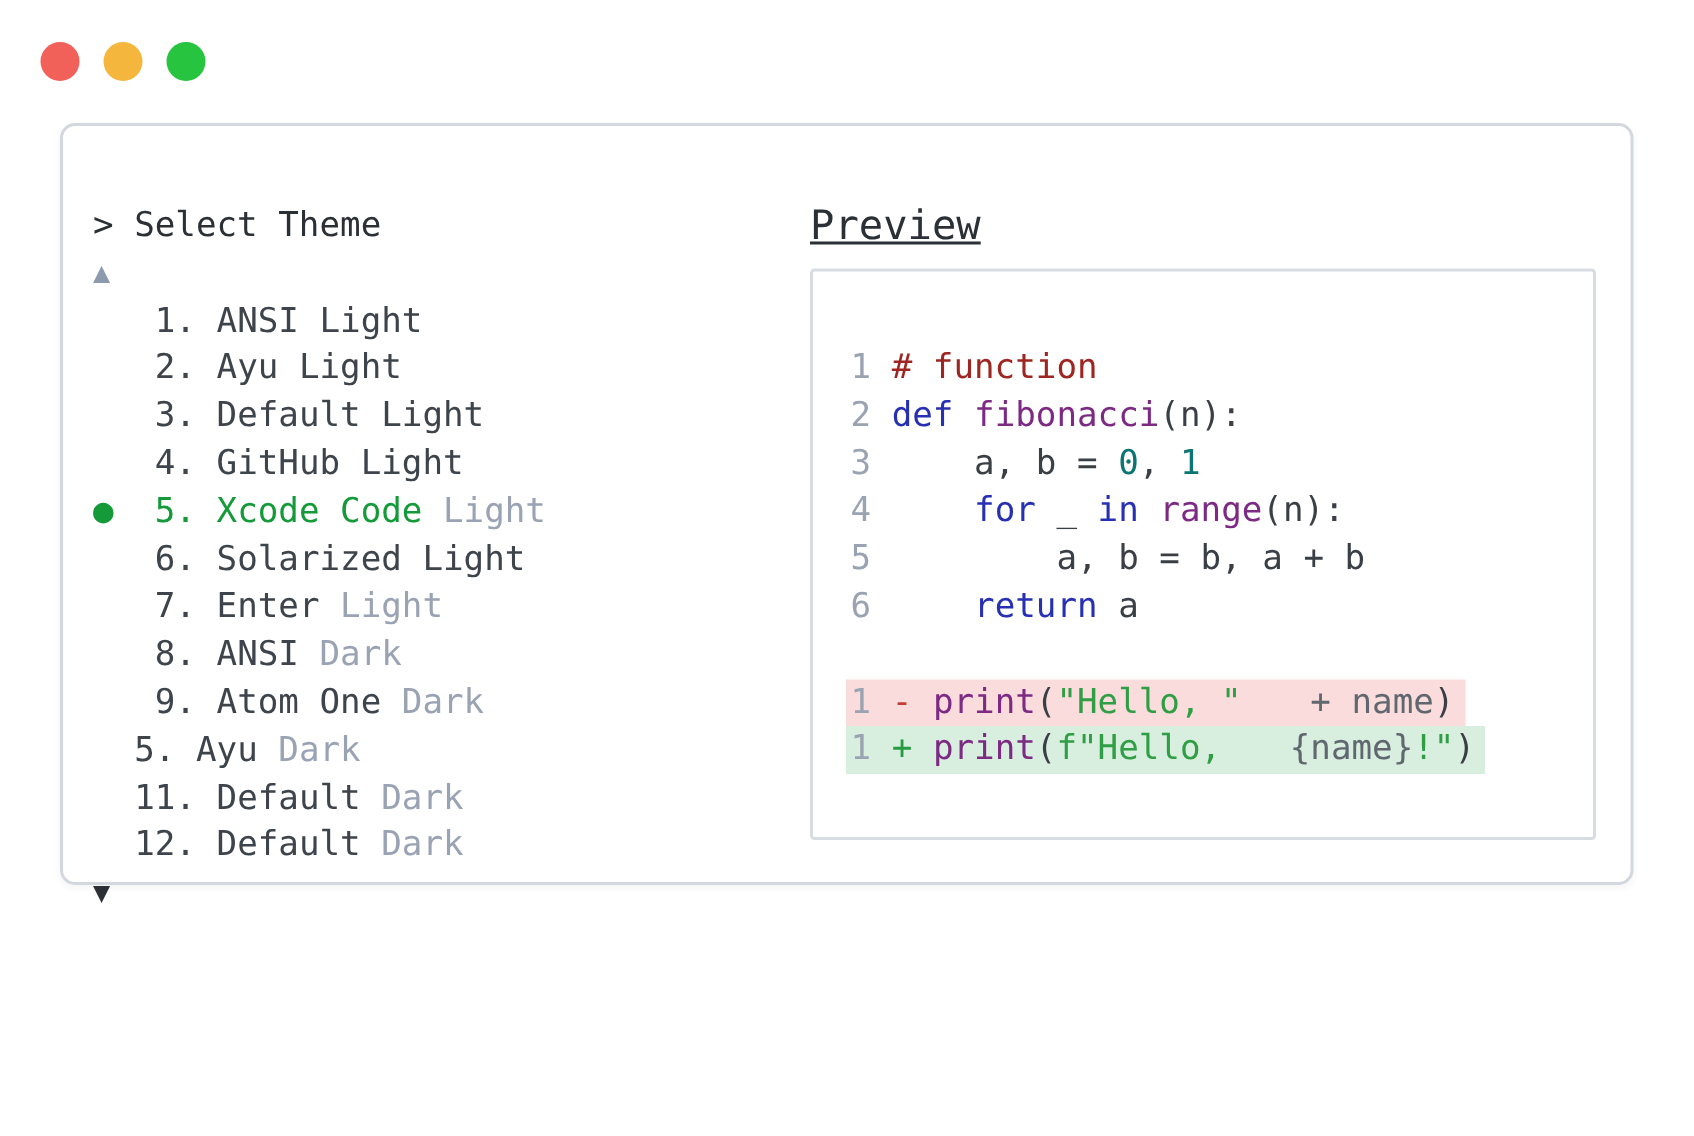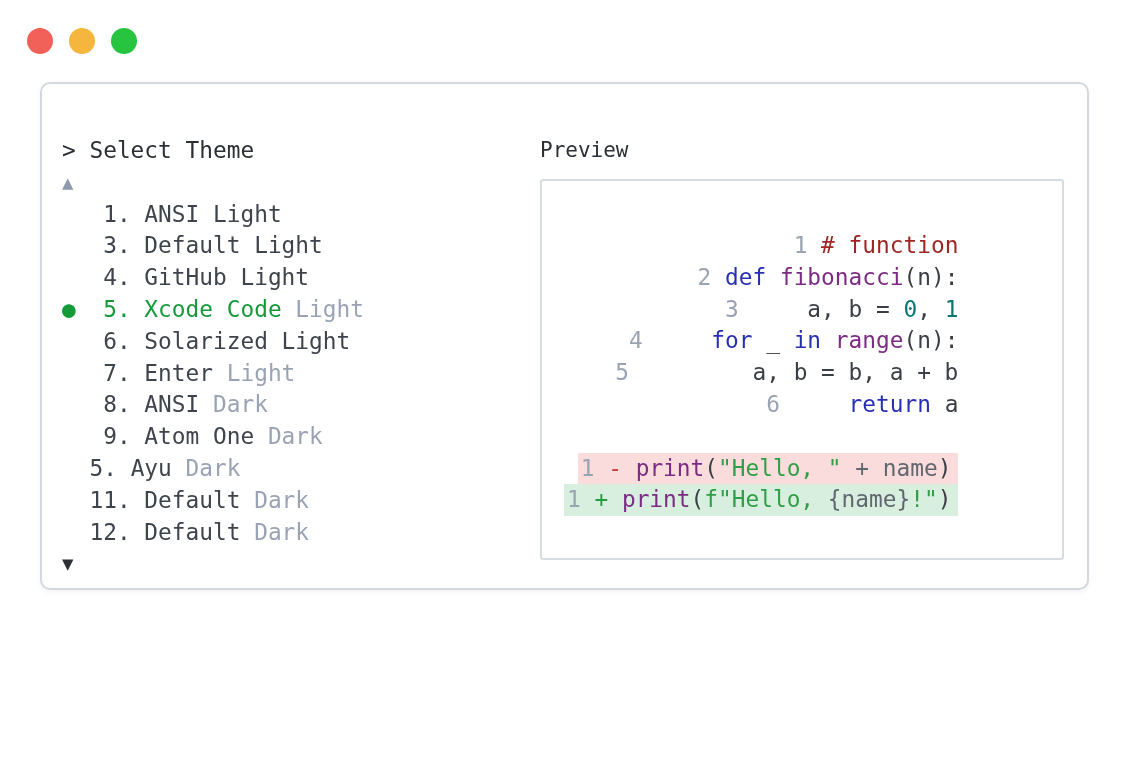--- a/index.html
+++ b/index.html
@@ -26,61 +26,62 @@
   .row.up{color:var(--scroll_up,#8d99ac);font-size:19px;}
   .row.down{color:var(--text_dark,#2b3036);font-size:19px;}
   .row.up,.row.down{cursor:pointer;}
   .row.item{cursor:pointer;}
   .sel{color:var(--selected_green,#149a39);}
   .dot-sel{color:var(--selected_green,#149a39);}
   .dim{color:var(--dim,#99a3b4);}
   
   .preview-title{
     position:absolute;left:498px;top:51px;height:31.8px;line-height:31.8px;
-    font-size:21px;color:var(--text_dark,#2b3036);white-space:pre;
+    font-size:27px;color:var(--text_dark,#2b3036);white-space:pre;text-decoration:underline;
   }
   .preview-box{
     position:absolute;left:498px;top:95px;width:524px;height:381px;
     box-sizing:border-box;border:2px solid var(--border2,#d7dbe2);border-radius:3px;
     background:#ffffff;overflow:hidden;
   }
   .code{
     position:absolute;left:25px;top:49px;
     font-size:22.8px;line-height:31.8px;color:var(--code_text,#3a3f46);
   }
-  .code .row{height:31.8px;white-space:pre;text-align:right;}
+  .code .row{height:31.8px;white-space:pre;}
   .ln{color:var(--line_number,#9aa3b2);}
   .tok-comment{color:var(--comment,#9e2521);}
   .tok-kw{color:var(--keyword,#2730b3);}
   .tok-fn{color:var(--function,#7c2a83);}
   .tok-num{color:var(--number,#0d7474);}
   .tok-str{color:var(--string,#2f9e44);}
   .tok-minus{color:var(--minus,#c53a33);}
   .tok-plus{color:var(--plus,#269c42);}
-  .tok-muted{color:var(--muted,#61676f);}
+  .tok-muted{color:var(--muted,#61676f);margin-left:32px;}
   .hl{display:inline-block;height:31.8px;padding:0 7px 0 3px;margin-left:-3px;}
   .hl.removed{background:var(--bg_removed,#fadcdc);}
   .hl.added{background:var(--bg_added,#d8efdf);}
 </style>
 </head>
 <body>
 
 <div class="tl">
   <div class="dot" style="background: rgb(242, 96, 90);"></div>
   <div class="dot" style="background: rgb(244, 182, 61);"></div>
   <div class="dot" style="background: rgb(39, 196, 63);"></div>
 </div>
 
 <div class="panel">
 
   <div class="picker-col">
     <div class="row prompt">&gt; Select Theme</div>
     <div class="row up">▲</div>
     <div id="theme-list">
         <div class="row item"><span>  </span><span class=""> 1. </span><span class="">ANSI</span><span class=""> Light</span></div>
+        <div class="row item"><span>  </span><span class=""> 2. </span><span class="">Ayu</span><span class=""> Light</span></div>
         <div class="row item"><span>  </span><span class=""> 3. </span><span class="">Default</span><span class=""> Light</span></div>
         <div class="row item"><span>  </span><span class=""> 4. </span><span class="">GitHub</span><span class=""> Light</span></div>
         <div class="row item"><span class="dot-sel">● </span><span class="sel"> 5. </span><span class="sel">Xcode Code</span><span class="dim"> Light</span></div>
         <div class="row item"><span>  </span><span class=""> 6. </span><span class="">Solarized</span><span class=""> Light</span></div>
         <div class="row item"><span>  </span><span class=""> 7. </span><span class="">Enter</span><span class="dim"> Light</span></div>
         <div class="row item"><span>  </span><span class=""> 8. </span><span class="">ANSI</span><span class="dim"> Dark</span></div>
         <div class="row item"><span>  </span><span class=""> 9. </span><span class="">Atom One</span><span class="dim"> Dark</span></div>
         <div class="row item"><span>  </span><span class="">5. </span><span class="">Ayu</span><span class="dim"> Dark</span></div>
         <div class="row item"><span>  </span><span class="">11. </span><span class="">Default</span><span class="dim"> Dark</span></div>
         <div class="row item"><span>  </span><span class="">12. </span><span class="">Default</span><span class="dim"> Dark</span></div>

